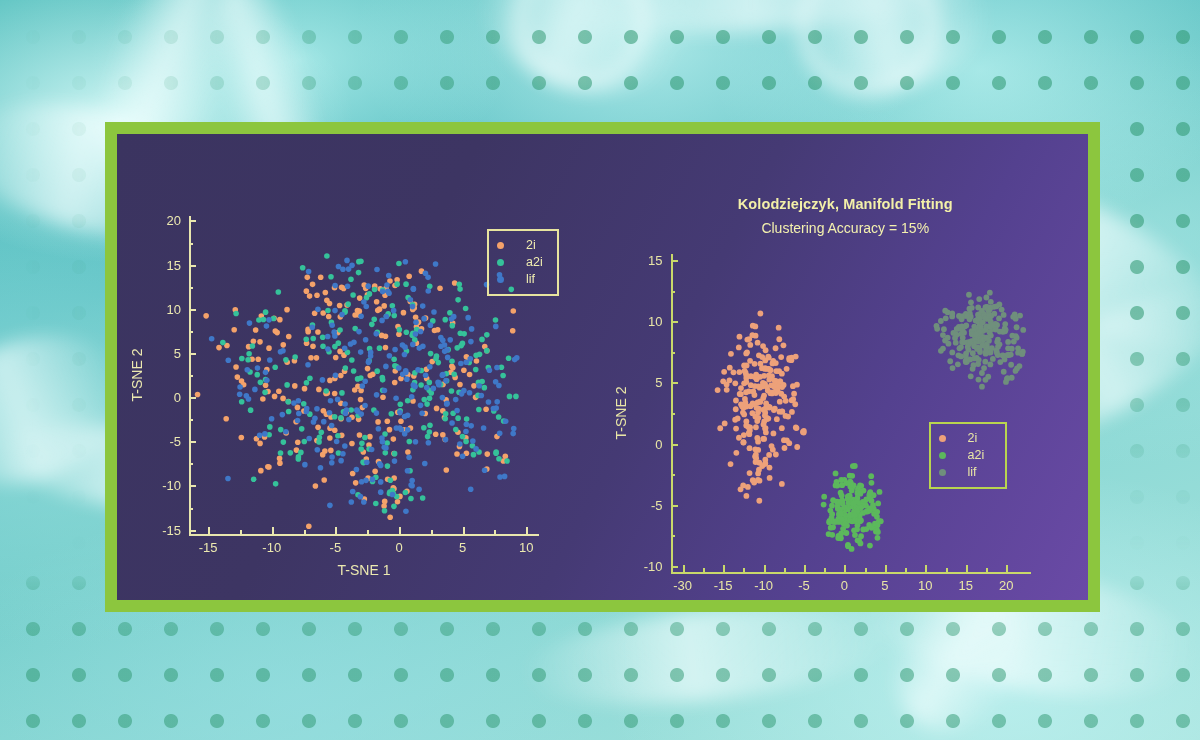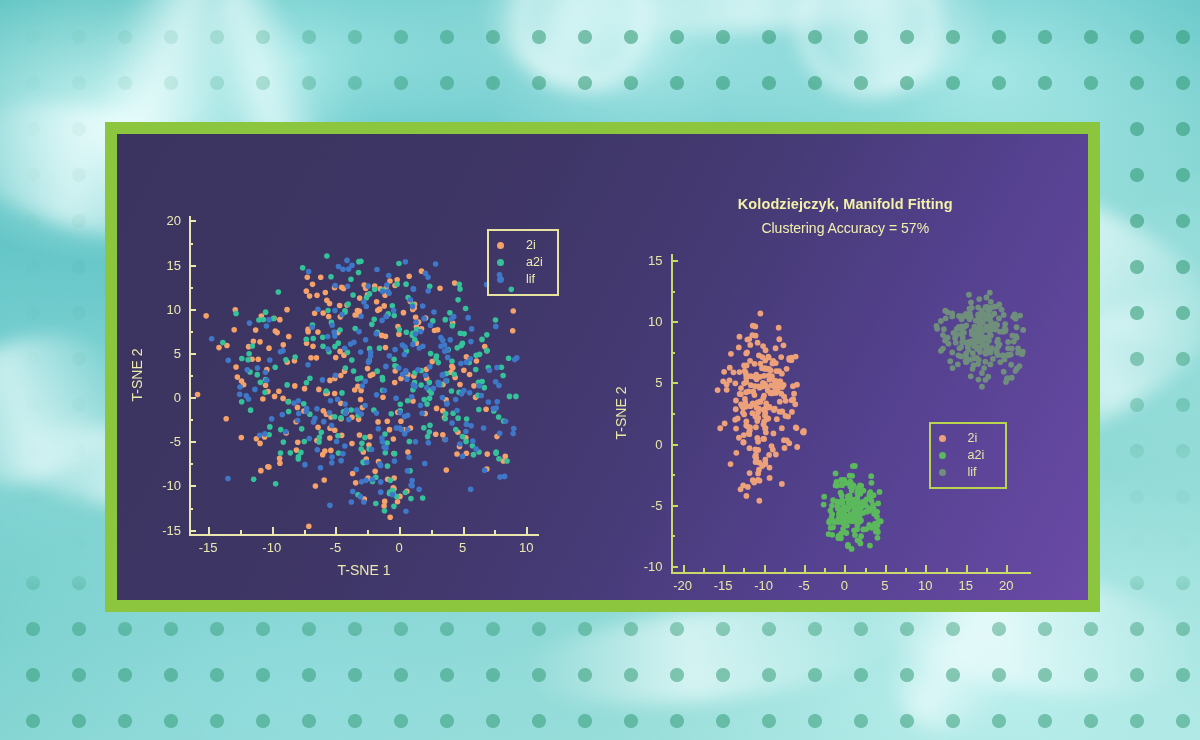--- a/index.html
+++ b/index.html
@@ -1017,21 +1017,21 @@
           </div>
           <div class="legend-row">
             <span class="legend-dot" style="background: rgb(63, 120, 200);"></span>
             <span class="legend-label">lif</span>
           </div>
         </div>
       </div>
 
       <div class="panel panel-right">
         <div class="panel-title">Kolodziejczyk, Manifold Fitting</div>
-        <div class="panel-subtitle">Clustering Accuracy = 57%</div>
+        <div class="panel-subtitle">Clustering Accuracy = 15%</div>
 
         <div class="plot-area" id="plot-right" style="left: 68px; top: 82px; width: 360px; height: 318px;">
             <div class="axis-line x" style="left: 0px; top: 318px; width: 360px; background: rgb(201, 217, 106);"></div>
             <div class="axis-line y" style="left: 0px; top: 0px; height: 320px; background: rgb(201, 217, 106);"></div>
             <div class="tick x" style="left: 12.1348px; top: 311px; height: 7px; background: rgb(201, 217, 106);"></div>
             <div class="tick x" style="left: 32.3596px; top: 314px; height: 4px; background: rgb(201, 217, 106);"></div>
             <div class="tick x" style="left: 52.5843px; top: 311px; height: 7px; background: rgb(201, 217, 106);"></div>
             <div class="tick x" style="left: 72.809px; top: 314px; height: 4px; background: rgb(201, 217, 106);"></div>
             <div class="tick x" style="left: 93.0337px; top: 311px; height: 7px; background: rgb(201, 217, 106);"></div>
             <div class="tick x" style="left: 113.258px; top: 314px; height: 4px; background: rgb(201, 217, 106);"></div>
@@ -1039,21 +1039,21 @@
             <div class="tick x" style="left: 153.708px; top: 314px; height: 4px; background: rgb(201, 217, 106);"></div>
             <div class="tick x" style="left: 173.933px; top: 311px; height: 7px; background: rgb(201, 217, 106);"></div>
             <div class="tick x" style="left: 194.157px; top: 314px; height: 4px; background: rgb(201, 217, 106);"></div>
             <div class="tick x" style="left: 214.382px; top: 311px; height: 7px; background: rgb(201, 217, 106);"></div>
             <div class="tick x" style="left: 234.607px; top: 314px; height: 4px; background: rgb(201, 217, 106);"></div>
             <div class="tick x" style="left: 254.831px; top: 311px; height: 7px; background: rgb(201, 217, 106);"></div>
             <div class="tick x" style="left: 275.056px; top: 314px; height: 4px; background: rgb(201, 217, 106);"></div>
             <div class="tick x" style="left: 295.281px; top: 311px; height: 7px; background: rgb(201, 217, 106);"></div>
             <div class="tick x" style="left: 315.506px; top: 314px; height: 4px; background: rgb(201, 217, 106);"></div>
             <div class="tick x" style="left: 335.73px; top: 311px; height: 7px; background: rgb(201, 217, 106);"></div>
-            <div class="ticklabel x" style="left: 12.1348px; top: 324px; color: rgb(233, 230, 166);">-20</div>
+            <div class="ticklabel x" style="left: 12.1348px; top: 324px; color: rgb(233, 230, 166);">-30</div>
             <div class="ticklabel x" style="left: 52.5843px; top: 324px; color: rgb(233, 230, 166);">-15</div>
             <div class="ticklabel x" style="left: 93.0337px; top: 324px; color: rgb(233, 230, 166);">-10</div>
             <div class="ticklabel x" style="left: 133.483px; top: 324px; color: rgb(233, 230, 166);">-5</div>
             <div class="ticklabel x" style="left: 173.933px; top: 324px; color: rgb(233, 230, 166);">0</div>
             <div class="ticklabel x" style="left: 214.382px; top: 324px; color: rgb(233, 230, 166);">5</div>
             <div class="ticklabel x" style="left: 254.831px; top: 324px; color: rgb(233, 230, 166);">10</div>
             <div class="ticklabel x" style="left: 295.281px; top: 324px; color: rgb(233, 230, 166);">15</div>
             <div class="ticklabel x" style="left: 335.73px; top: 324px; color: rgb(233, 230, 166);">20</div>
             <div class="tick y" style="left: 0px; top: 311.885px; width: 7px; background: rgb(201, 217, 106);"></div>
             <div class="tick y" style="left: 0px; top: 281.308px; width: 4px; background: rgb(201, 217, 106);"></div>

